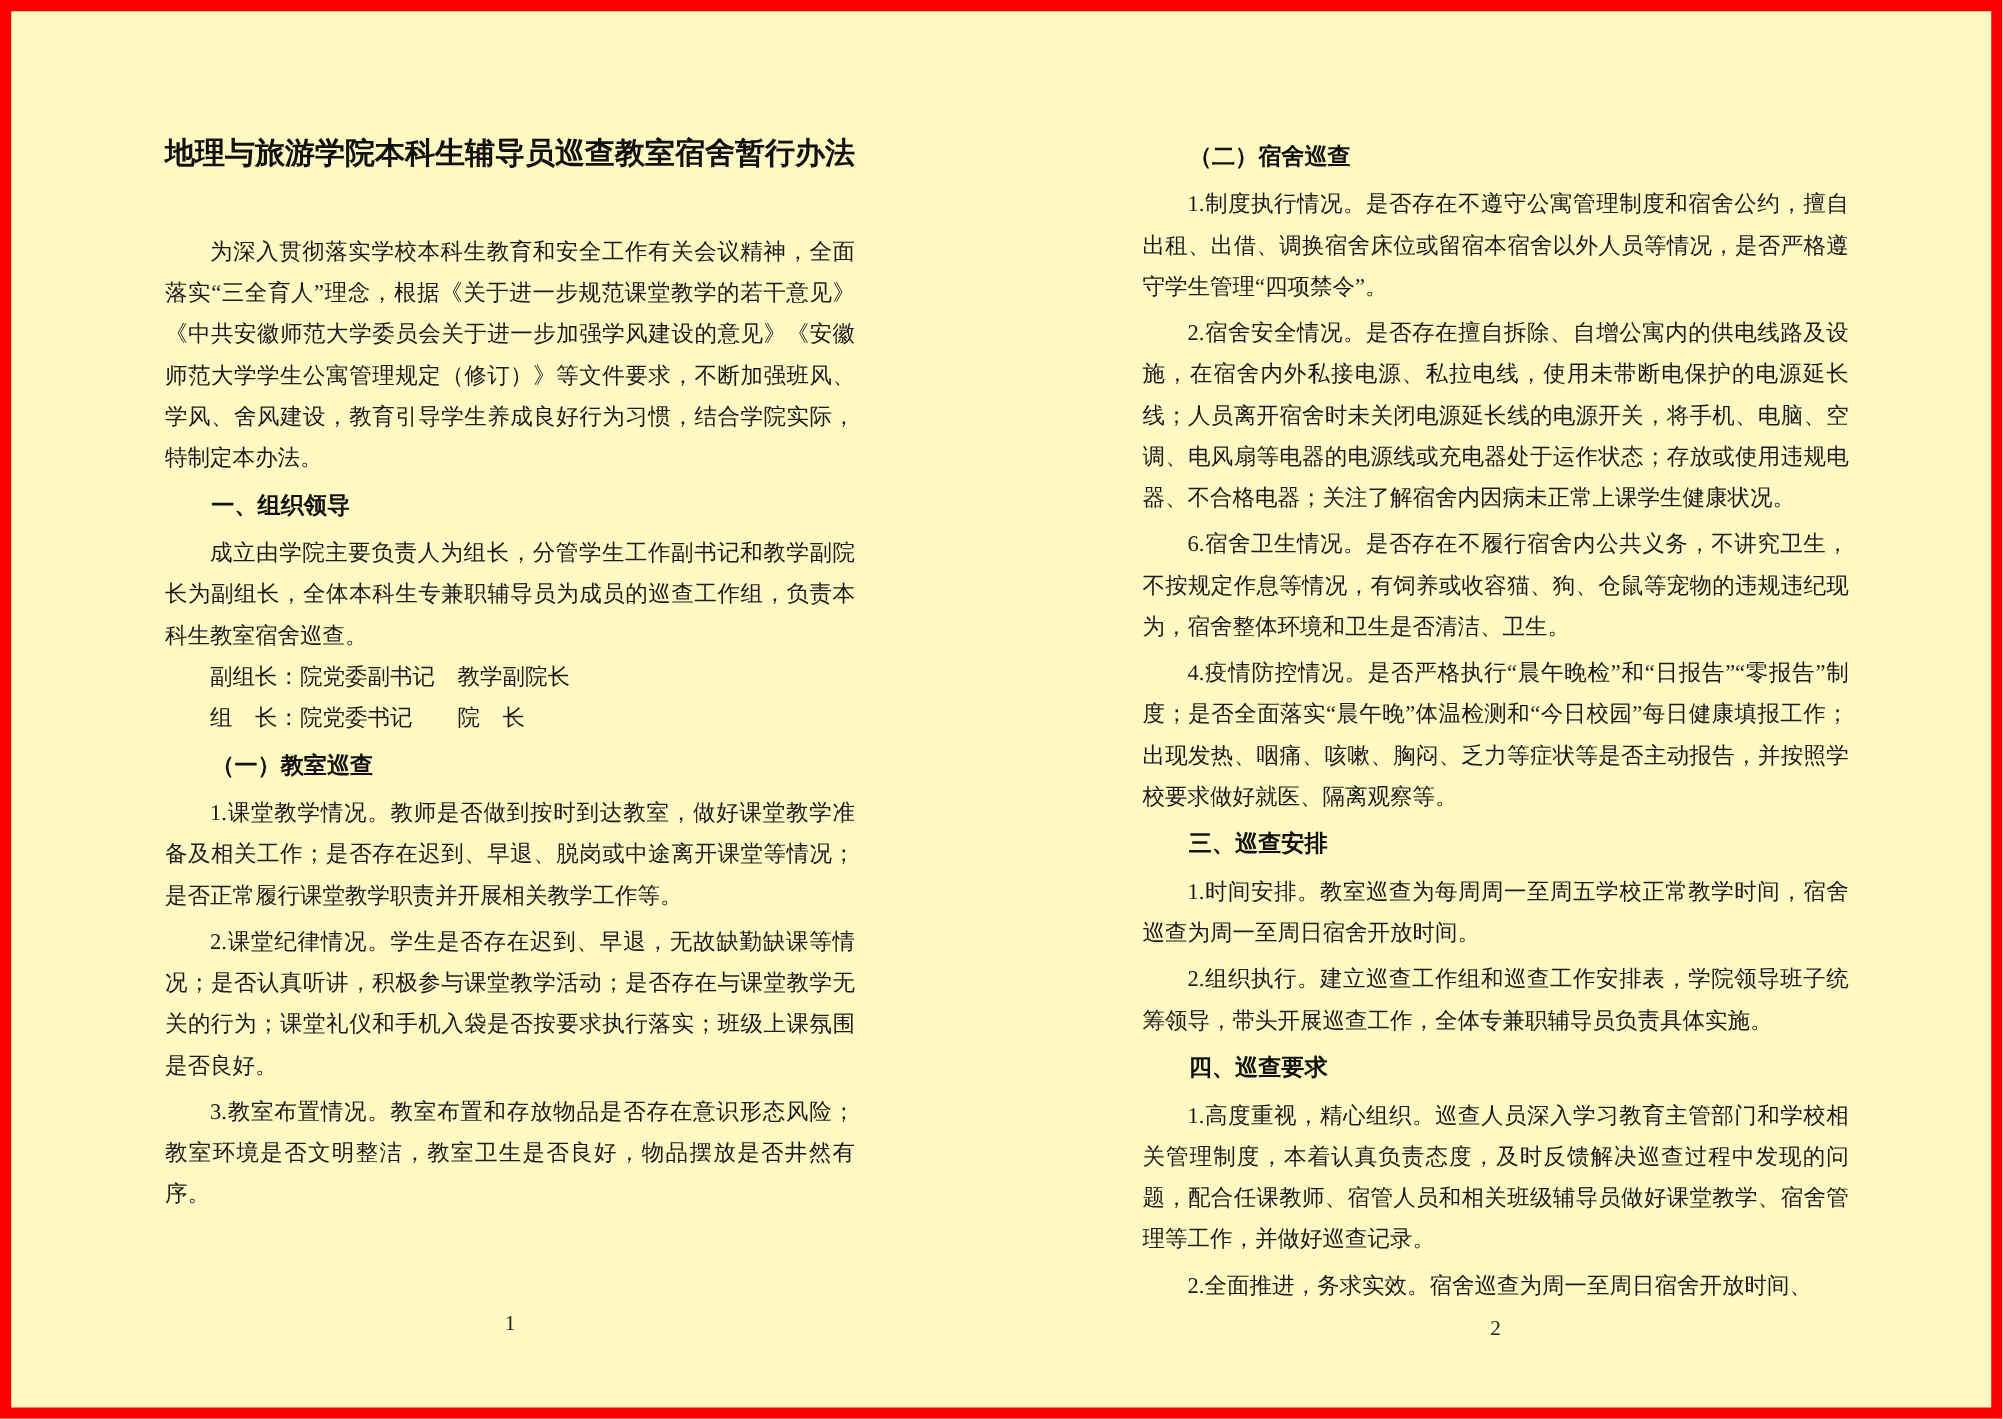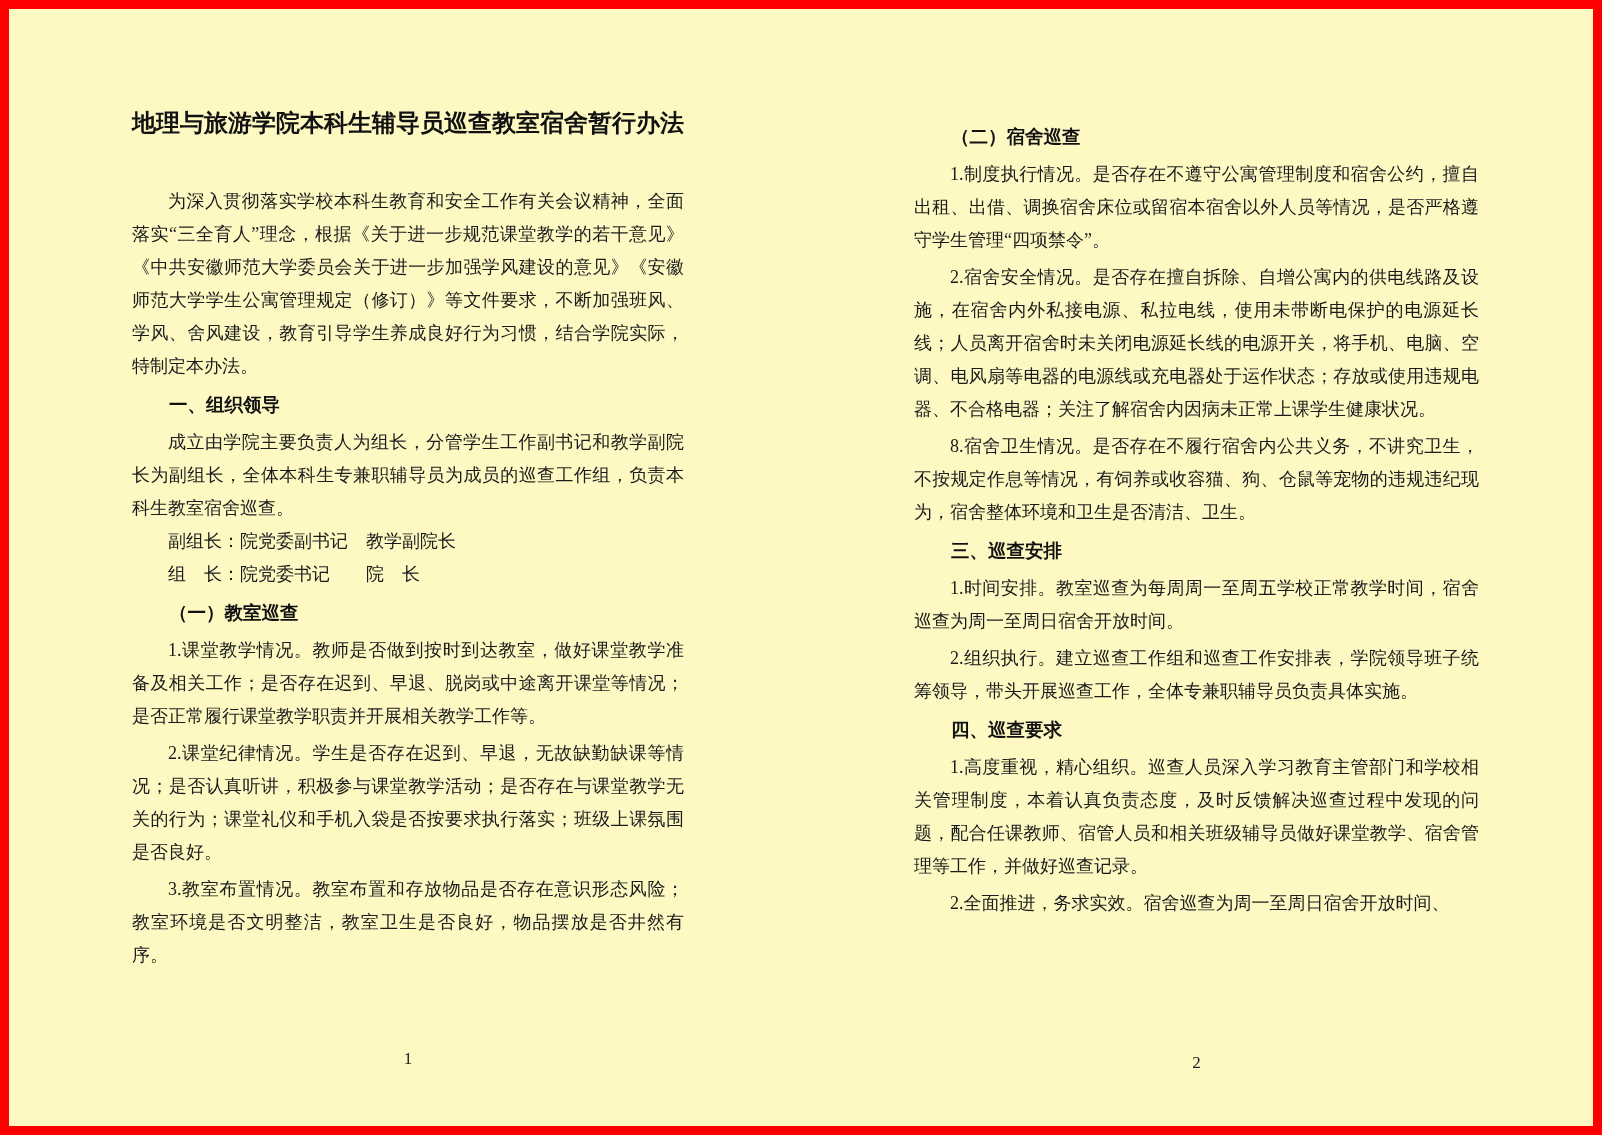--- a/index.html
+++ b/index.html
@@ -81,28 +81,29 @@
     <p class="body"><b>1.课堂教学情况。</b><span>教师是否做到按时到达教室，做好课堂教学准备及相关工作；是否存在迟到、早退、脱岗或中途离开课堂等情况；是否正常履行课堂教学职责并开展相关教学工作等。</span></p>
 
     <p class="body"><b>2.课堂纪律情况。</b><span>学生是否存在迟到、早退，无故缺勤缺课等情况；是否认真听讲，积极参与课堂教学活动；是否存在与课堂教学无关的行为；课堂礼仪和手机入袋是否按要求执行落实；班级上课氛围是否良好。</span></p>
 
     <p class="body"><b>3.教室布置情况。</b><span>教室布置和存放物品是否存在意识形态风险；教室环境是否文明整洁，教室卫生是否良好，物品摆放是否井然有序。</span></p>
 
   </div>
 
   <div class="page page-2">
 
-    <p class="h2" style="margin-top:12px;">（二）宿舍巡查</p>
+    <p class="h2" style="margin-top:1px;">（二）宿舍巡查</p>
 
     <p class="body"><b>1.制度执行情况。</b><span>是否存在不遵守公寓管理制度和宿舍公约，擅自出租、出借、调换宿舍床位或留宿本宿舍以外人员等情况，是否严格遵守学生管理“四项禁令”。</span></p>
 
     <p class="body"><b>2.宿舍安全情况。</b><span>是否存在擅自拆除、自增公寓内的供电线路及设施，在宿舍内外私接电源、私拉电线，使用未带断电保护的电源延长线；人员离开宿舍时未关闭电源延长线的电源开关，将手机、电脑、空调、电风扇等电器的电源线或充电器处于运作状态；存放或使用违规电器、不合格电器；关注了解宿舍内因病未正常上课学生健康状况。</span></p>
 
-    <p class="body"><b>8.宿舍卫生情况。</b><span>是否存在不履行宿舍内公共义务，不讲究卫生，不按规定作息等情况，有饲养或收容猫、狗、仓鼠等宠物的违规违纪现为，宿舍整体环境和卫生是否清洁、卫生。</span></p>
+    <p class="body"><b>6.宿舍卫生情况。</b><span>是否存在不履行宿舍内公共义务，不讲究卫生，不按规定作息等情况，有饲养或收容猫、狗、仓鼠等宠物的违规违纪现为，宿舍整体环境和卫生是否清洁、卫生。</span></p>
 
+    <p class="body"><b>4.疫情防控情况。</b><span>是否严格执行“晨午晚检”和“日报告”“零报告”制度；是否全面落实“晨午晚”体温检测和“今日校园”每日健康填报工作；出现发热、咽痛、咳嗽、胸闷、乏力等症状等是否主动报告，并按照学校要求做好就医、隔离观察等。</span></p>
 
     <p class="h1">三、巡查安排</p>
 
     <p class="body"><b>1.时间安排。</b><span>教室巡查为每周周一至周五学校正常教学时间，宿舍巡查为周一至周日宿舍开放时间。</span></p>
 
     <p class="body"><b>2.组织执行。</b><span>建立巡查工作组和巡查工作安排表，学院领导班子统筹领导，带头开展巡查工作，全体专兼职辅导员负责具体实施。</span></p>
 
     <p class="h1">四、巡查要求</p>
 
     <p class="body"><b>1.高度重视，精心组织。</b><span>巡查人员深入学习教育主管部门和学校相关管理制度，本着认真负责态度，及时反馈解决巡查过程中发现的问题，配合任课教师、宿管人员和相关班级辅导员做好课堂教学、宿舍管理等工作，并做好巡查记录。</span></p>

